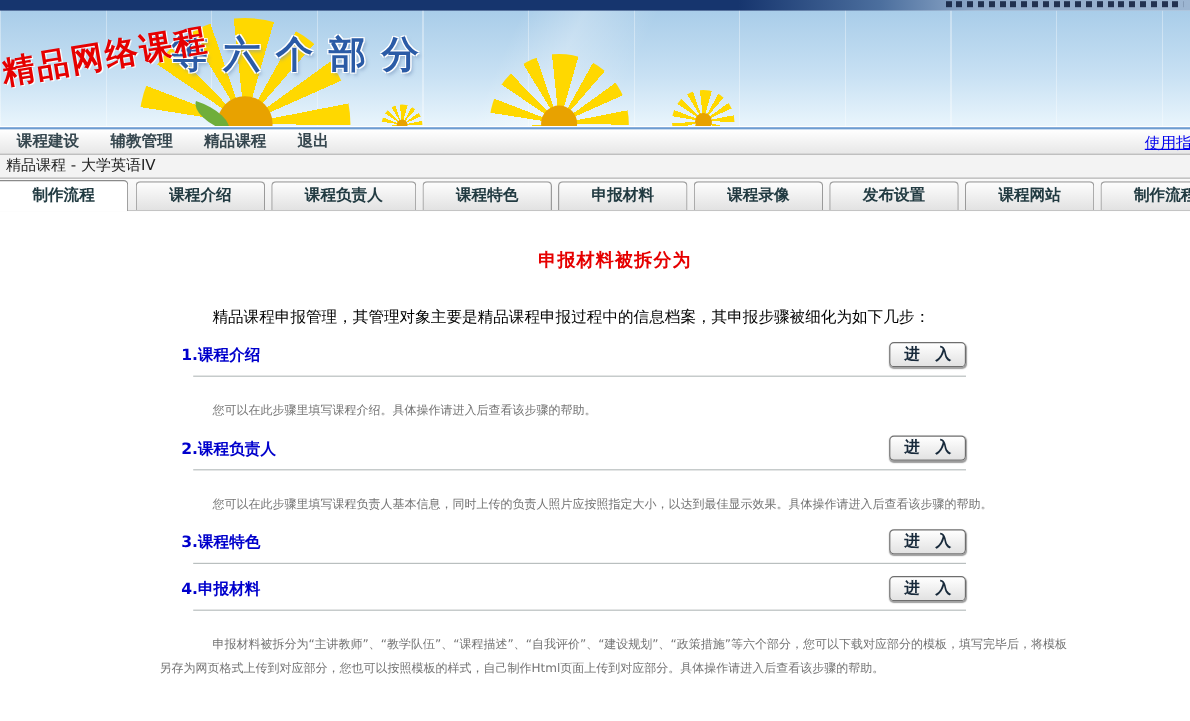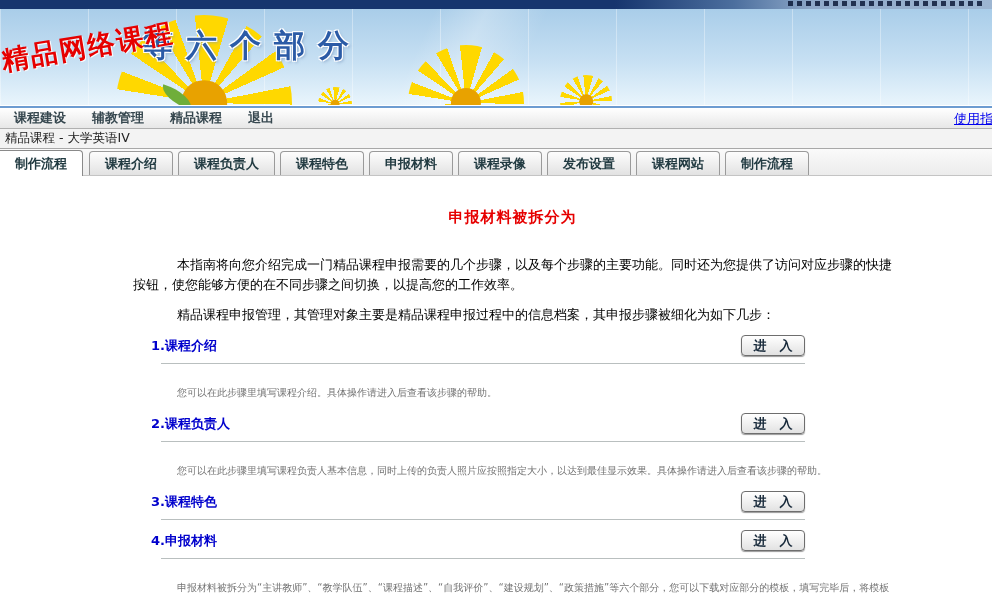--- a/index.html
+++ b/index.html
@@ -48,21 +48,21 @@
     text-decoration:underline; cursor:pointer; white-space:nowrap; }
 
   
   .breadcrumb-bar { height:20px; display:flex; align-items:center; background:#f3f3f3;
     border-bottom:1px solid #a8a8a8; padding-left:5px; }
   .breadcrumb-text { font-size:12.5px; color:#222; }
 
   
   .tab-bar { height:27px; display:flex; align-items:flex-end;
     background:linear-gradient(180deg,#fafafa,#ececec); border-bottom:1px solid #c4c4c4; }
-  .tab { height:24px; line-height:23px; padding:0 15px; margin-right:5px;
+  .tab { height:24px; line-height:23px; padding:0 27px; margin-right:5px;
     font-size:13px; font-weight:bold; color:#223b42; cursor:pointer; white-space:nowrap;
     background:linear-gradient(180deg,#fdfdfd,#e2e2e2);
     border:1px solid #9a9a9a; border-bottom:none; border-radius:4px 4px 0 0;text-align:right; }
   .tab.active { background:#fff; height:26px; line-height:25px; margin-bottom:-1px;
     border-color:#8a8a8a; margin-right:6px; border-radius:0 4px 0 0; border-left:none; }
 
   
   .content { background:#fff; padding:32px 100px 0 133px; }
   .page-title { text-align:center; font-size:15px; font-weight:bold; color:#e60000;
     margin-bottom:28px; letter-spacing:1px; }
@@ -119,21 +119,20 @@
     <div class="tab">申报材料</div>
     <div class="tab">课程录像</div>
     <div class="tab">发布设置</div>
     <div class="tab">课程网站</div>
     <div class="tab">制作流程</div>
   </div>
 
 <div class="content">
   <div class="page-title">申报材料被拆分为</div>
   <div class="intro" id="intro">
-      <p>本指南将向您介绍完成一门精品课程申报需要的几个步骤，以及每个步骤的主要功能。同时还为您提供了访问对应步骤的快捷按钮，使您能够方便的在不同步骤之间切换，以提高您的工作效率。</p>
       <p>精品课程申报管理，其管理对象主要是精品课程申报过程中的信息档案，其申报步骤被细化为如下几步：</p>
     </div>
   <div class="steps" id="steps">
       <div class="step">
         <div class="step-row">
           <div class="step-heading">1.课程介绍</div>
           <button class="enter-button">进　入</button>
         </div>
         <div class="step-rule"></div>
         <p class="step-desc">您可以在此步骤里填写课程介绍。具体操作请进入后查看该步骤的帮助。</p>

